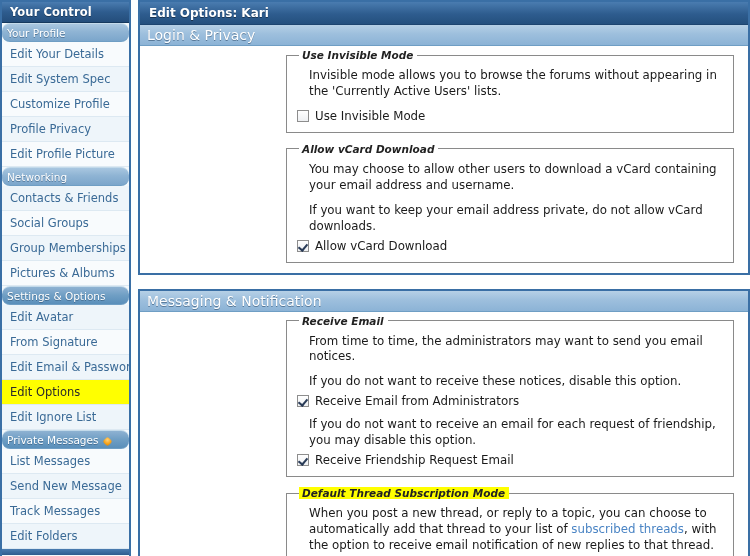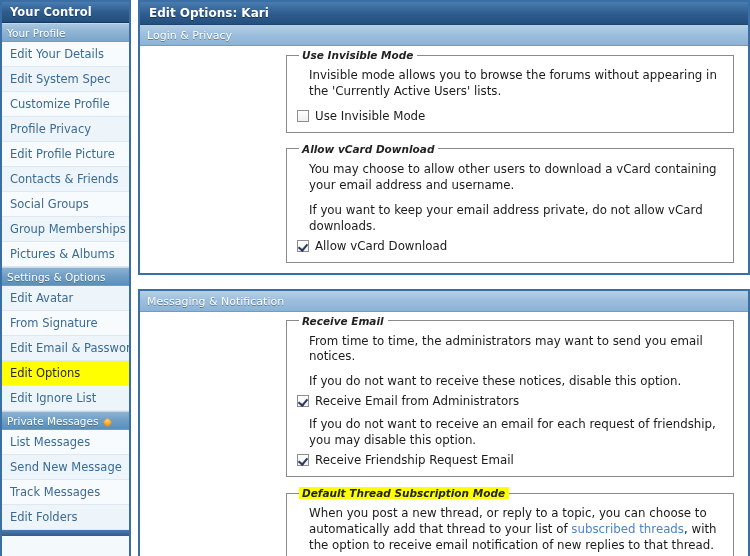--- a/index.html
+++ b/index.html
@@ -36,20 +36,21 @@
     height: 19px;
     background: linear-gradient(to bottom, #a9c7e0 0%, #8fb4d4 45%, #7ba6cb 100%);
     color: #ffffff;
     font-size: 10.5px;
     line-height: 19px;
     padding-left: 5px;
     border-bottom: 1px solid #6f9ec4;
     border-top: 1px solid #c3daea;
     text-shadow: 0 1px 0 rgba(40,70,100,.5);
     position: relative;
+    border-radius: 8px;
   }
   .sb-group.dark {
     background: linear-gradient(to bottom, #8eb2d2 0%, #6f9ec4 50%, #5a8fba 100%);
   }
   .sb-item {
     height: 25px;
     line-height: 25px;
     padding-left: 8px;
     font-size: 11.5px;
     color: #3a6a96;
@@ -91,21 +92,21 @@
     font-weight: bold;
     line-height: 23px;
     padding-left: 9px;
     text-shadow: 0 1px 0 rgba(0,0,0,.4);
     border-bottom: 1px solid #1d4570;
   }
   .panel-sub {
     height: 21px;
     background: linear-gradient(to bottom, #b6d0e6 0%, #9dbfdd 45%, #8cb3d6 100%);
     color: #ffffff;
-    font-size: 11px;
+    font-size: 14px;
     line-height: 21px;
     padding-left: 7px;
     text-shadow: 0 1px 0 rgba(40,70,100,.55);
     border-bottom: 1px solid #6f9ec4;
   }
   .panel-body {
     padding: 3px 14px 10px 146px;
     background: #ffffff;
   }
 
@@ -167,20 +168,21 @@
 
   <div id="sidebar">
     <div class="sb-title">Your Control Panel</div>
     <div id="sidebar-groups">
         <div class="sb-group"><span>Your Profile</span></div>
         <div class="sb-item"><span>Edit Your Details</span></div>
         <div class="sb-item alt"><span>Edit System Spec</span></div>
         <div class="sb-item"><span>Customize Profile</span></div>
         <div class="sb-item alt"><span>Profile Privacy</span></div>
         <div class="sb-item"><span>Edit Profile Picture</span></div>
+        <div class="sb-group"><span>Networking</span></div>
         <div class="sb-item alt"><span>Contacts &amp; Friends</span></div>
         <div class="sb-item"><span>Social Groups</span></div>
         <div class="sb-item alt"><span>Group Memberships</span></div>
         <div class="sb-item"><span>Pictures &amp; Albums</span></div>
         <div class="sb-group dark"><span>Settings &amp; Options</span></div>
         <div class="sb-item alt"><span>Edit Avatar</span></div>
         <div class="sb-item"><span>From Signature</span></div>
         <div class="sb-item alt"><span>Edit Email &amp; Password</span></div>
         <div class="sb-item hl"><span>Edit Options</span></div>
         <div class="sb-item alt"><span>Edit Ignore List</span></div>

